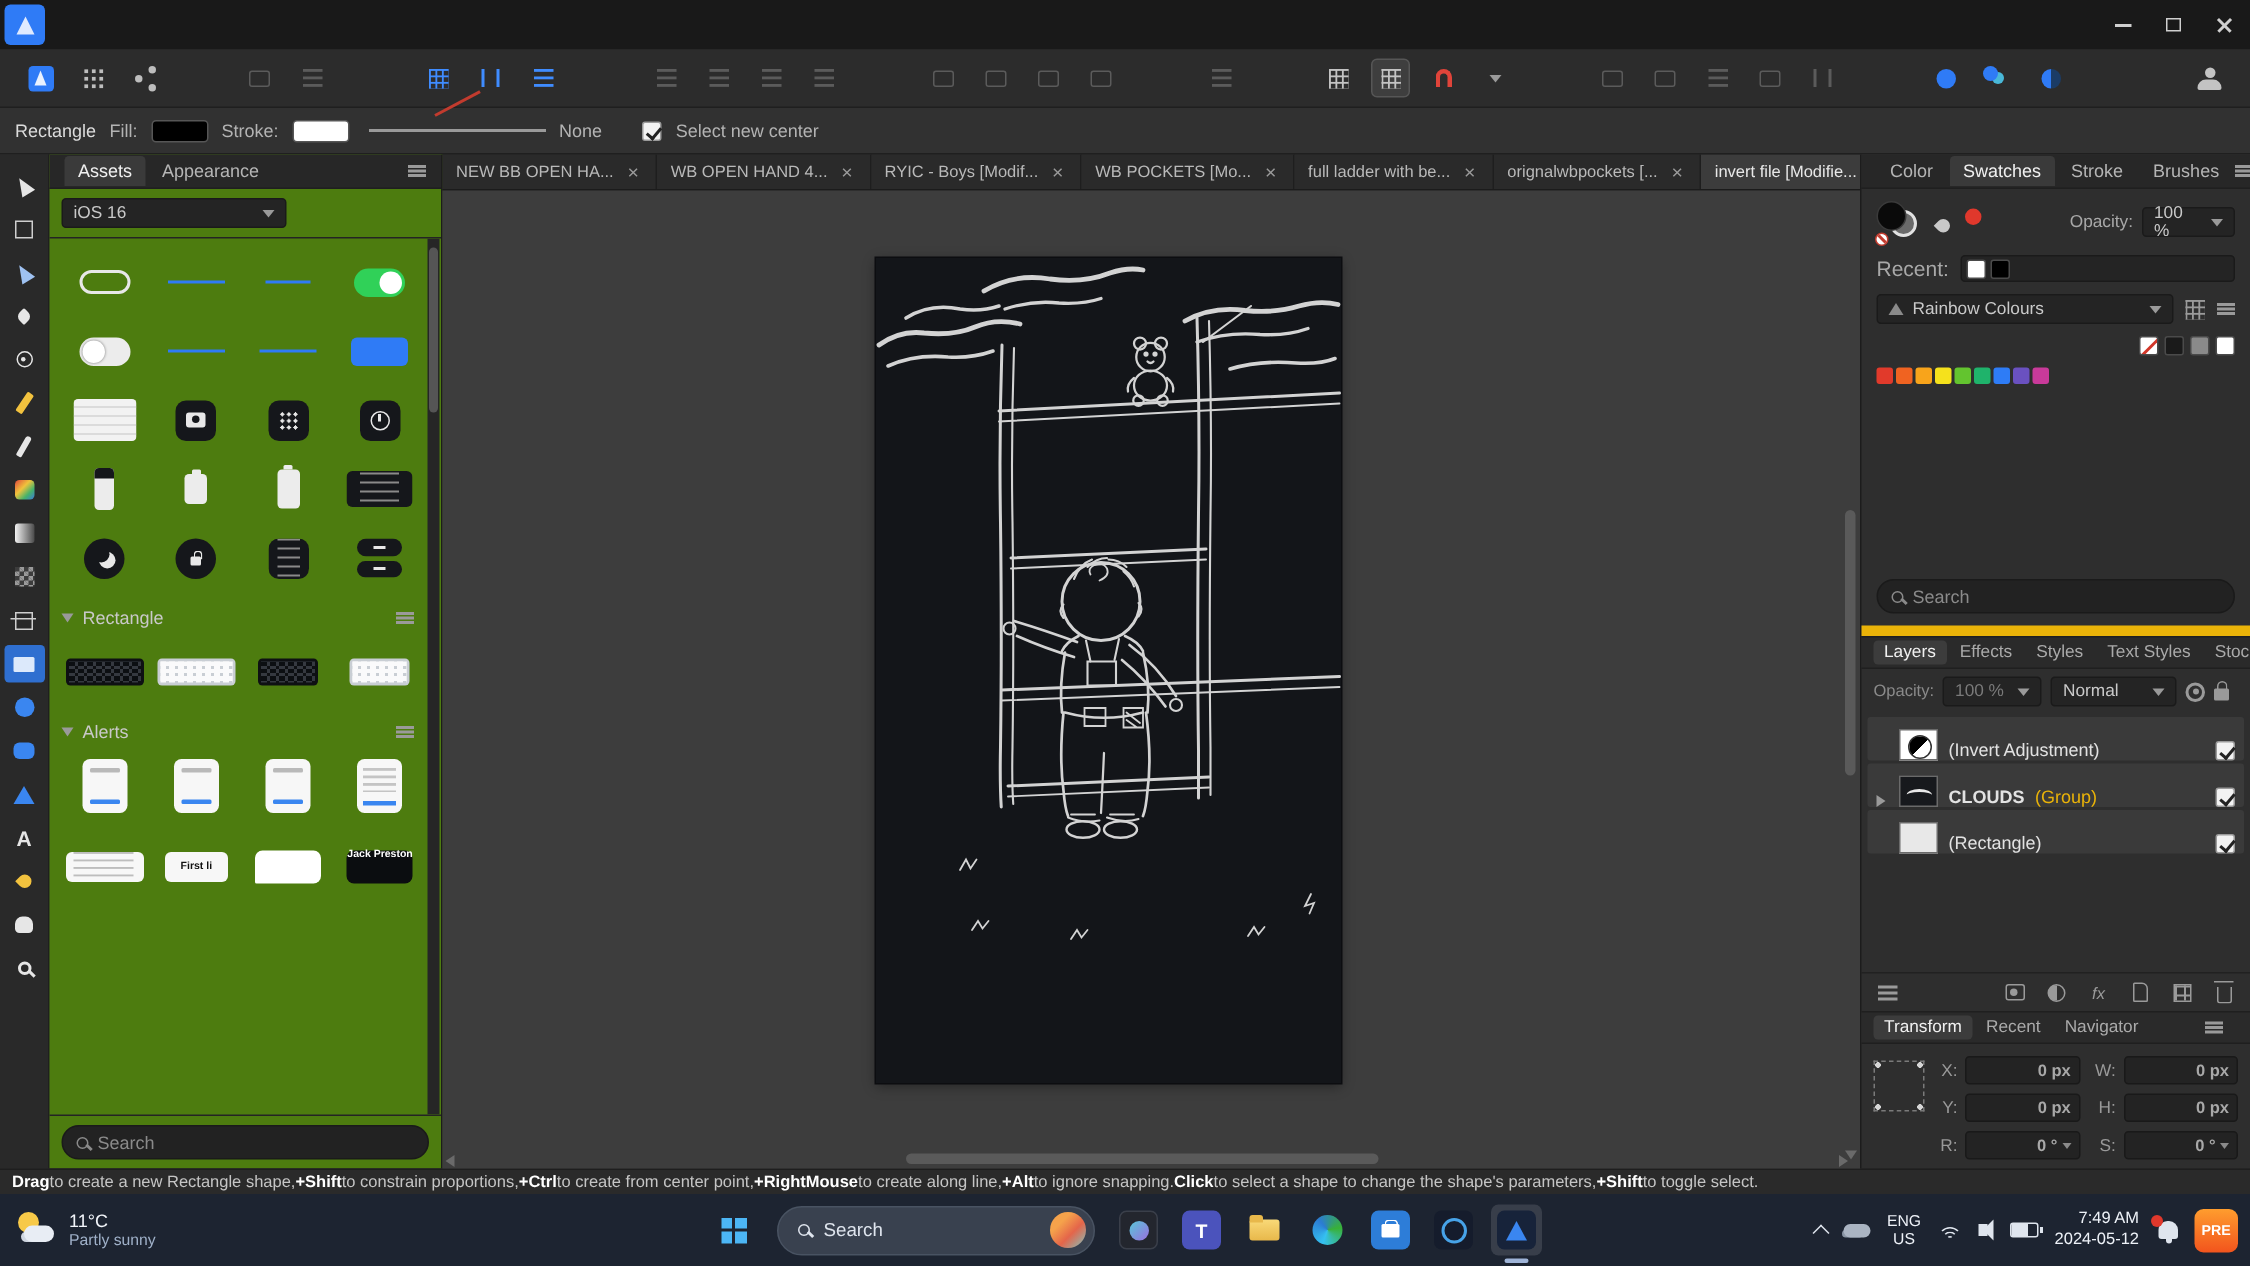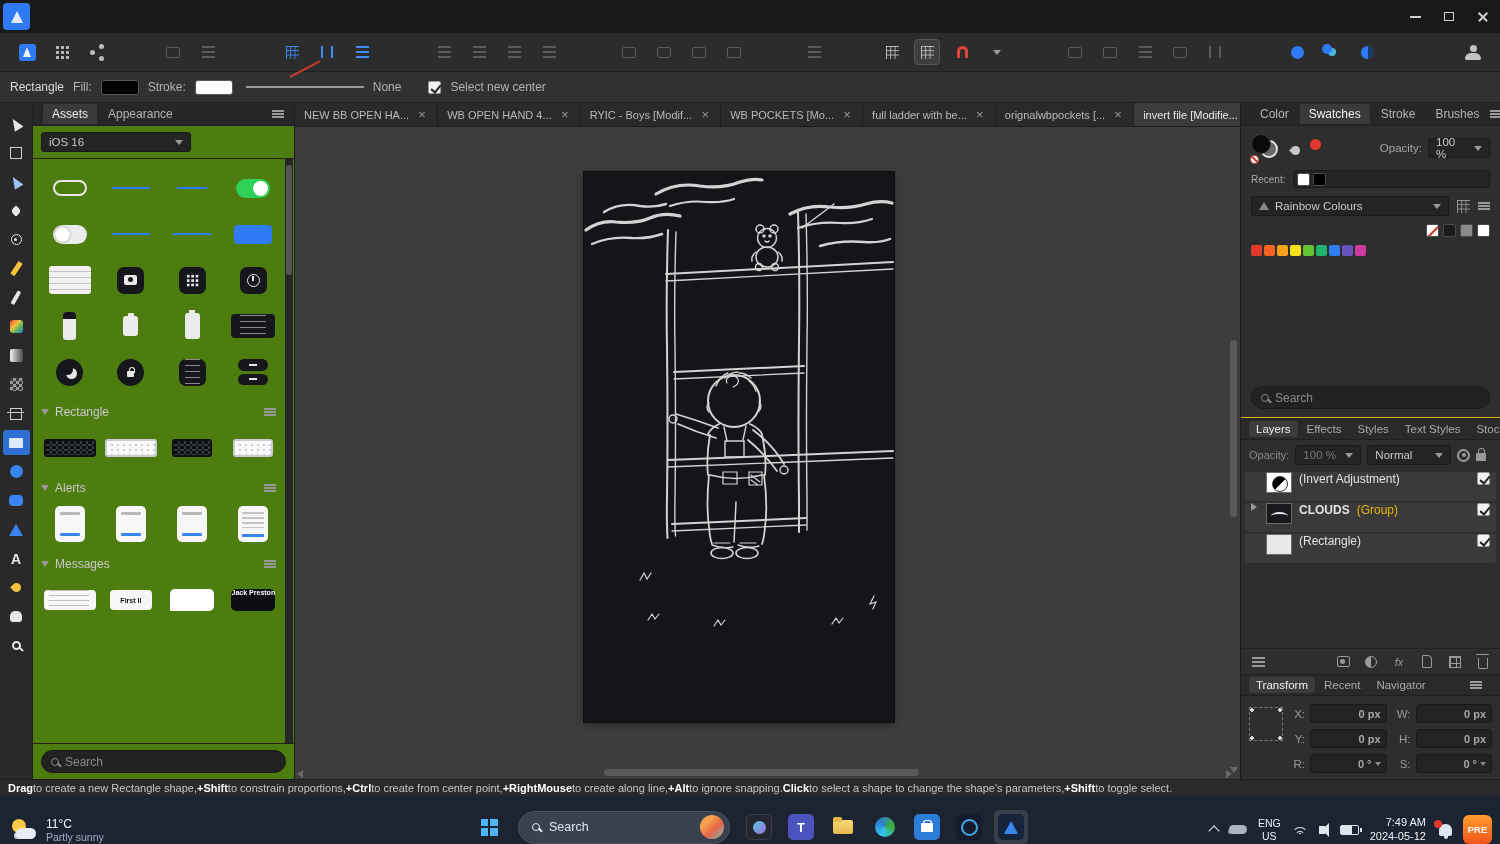--- a/index.html
+++ b/index.html
@@ -195,32 +195,32 @@
   .hthumb { position:absolute; left:33%; width:34%; top:1px; height:7px; border-radius:4px; background:#5a5a5a; }
   .harrow-l,.harrow-r { position:absolute; top:1.5px; width:0; height:0; border-top:4px solid transparent; border-bottom:4px solid transparent; }
   .harrow-l { left:-2px; border-right:6px solid #6a6a6a; }
   .harrow-r { right:-8px; border-left:6px solid #6a6a6a; }
   .vscroll { position:absolute; top:4px; bottom:16px; right:2px; width:9px; }
   .vthumb2 { position:absolute; top:33%; height:28%; left:1px; width:7px; border-radius:4px; background:#5a5a5a; }
   .varrow-d { position:absolute; bottom:-10px; right:0.5px; width:0; height:0; border-left:4px solid transparent; border-right:4px solid transparent; border-top:6px solid #6a6a6a; }
 
   
   .rightpanel { width:260px; background:#2e2e2e; border-left:1px solid #1c1c1c; display:flex; flex-direction:column; flex:none; }
-  .rp-sec { border-bottom:1px solid #eab308; }
+  .rp-sec { border-bottom:7px solid #eab308; }
   .colorhead { display:flex; align-items:center; padding:8px 10px 4px 10px; gap:10px; }
   .fillsel { position:relative; width:30px; height:28px; flex:none; }
   .fillsel .c1 { position:absolute; left:9px; top:6px; width:18px; height:18px; border-radius:50%; border:2px solid #e2e2e2; background:#6a6a6a; }
   .fillsel .c2 { position:absolute; left:0; top:0; width:20px; height:20px; border-radius:50%; background:#0a0a0a; border:1.5px solid #3a3a3a; }
   .fillsel .noslash { position:absolute; left:-1px; bottom:-2px; width:9px; height:9px; border-radius:50%; border:1.6px solid #c23b2e; background:#fff; overflow:hidden; }
   .fillsel .noslash::after { content:""; position:absolute; left:-1px; top:3px; width:11px; height:1.5px; background:#c23b2e; transform:rotate(45deg); }
   .dropper { width:9px; height:9px; background:#c9c9c9; border-radius:50% 50% 50% 0; transform:rotate(45deg); margin-top:4px; }
   .reddot { width:11px; height:11px; border-radius:50%; background:#e0382c; margin-top:-8px; }
   .oprow { margin-left:auto; display:flex; align-items:center; gap:6px; font-size:11.5px; color:#a8a8a8; }
   .op-dd { width:62px; }
-  .labelrow { display:flex; align-items:center; padding:4px 10px; gap:8px; font-size:10px; color:#a8a8a8; }
+  .labelrow { display:flex; align-items:center; padding:4px 10px; gap:8px; font-size:14px; color:#a8a8a8; }
   .recentfield { flex:1; height:18px; background:#242424; border:1px solid #1a1a1a; border-radius:3px; display:flex; align-items:center; gap:3px; padding:0 3px; }
   .sw { width:13px; height:13px; border-radius:2px; border:1px solid #4a4a4a; }
   .palrow { display:flex; align-items:center; padding:4px 10px; gap:8px; }
   .pal-dd { flex:1; }
   .pal-tri { width:0; height:0; border-left:5px solid transparent; border-right:5px solid transparent; border-bottom:8px solid #8a8a8a; }
   .gridicon { width:13px; height:13px; background-image:linear-gradient(#9a9a9a 1px,transparent 1px),linear-gradient(90deg,#9a9a9a 1px,transparent 1px); background-size:4.3px 4.3px; }
   .quickrow { display:flex; align-items:center; justify-content:flex-end; gap:4px; padding:4px 10px; }
   .sw-none { position:relative; overflow:hidden; background:#fff; }
   .sw-none::after { content:""; position:absolute; left:-2px; top:5px; width:18px; height:2px; background:#d2372a; transform:rotate(-45deg); }
   .rainbowrow { display:flex; align-items:center; gap:2px; padding:4px 10px 8px 10px; }
@@ -232,21 +232,21 @@
   .rp-tab { padding:2px 7px; font-size:11.5px; color:#aaa; border-radius:3px; white-space:nowrap; }
   .rp-tab.active { background:#3c3c3c; color:#f0f0f0; }
   .layerctl { display:flex; align-items:center; gap:6px; padding:5px 8px; font-size:11px; color:#8a8a8a; }
   .blend-dd { width:84px; }
   .opa-dd { width:66px; color:#7a7a7a; }
   .gear { width:13px; height:13px; border:2px solid #9a9a9a; border-radius:50%; position:relative; }
   .gear::after { content:""; position:absolute; left:2.5px; top:2.5px; width:4px; height:4px; border-radius:50%; background:#9a9a9a; }
   .padlock { width:10px; height:8px; background:#9a9a9a; border-radius:1px; position:relative; margin-top:4px; }
   .padlock::after { content:""; position:absolute; left:1.5px; top:-5px; width:5px; height:5px; border:1.6px solid #9a9a9a; border-bottom:none; border-radius:4px 4px 0 0; }
   #layer-list { padding:2px 4px; display:flex; flex-direction:column; gap:2px; }
-  .lrow { height:29px; background:#3a3a3a; border-radius:2px; display:flex; align-items:flex-start; padding:0 6px 0 4px; gap:7px; }
+  .lrow { height:29px; background:#3a3a3a; border-radius:2px; display:flex; align-items:flex-end; padding:0 6px 0 4px; gap:7px; }
   .lexp { width:10px; display:flex; justify-content:center; flex:none; }
   .lthumb { width:26px; height:21px; border:1px solid #6a6a6a; background:#fff; flex:none; position:relative; overflow:hidden; }
   .lthumb.k-invert::after { content:""; position:absolute; left:5px; top:3px; width:14px; height:14px; border-radius:50%; background:linear-gradient(135deg,#000 50%,#fff 50%); border:1px solid #333; }
   .lthumb.k-clouds { background:#17191d; }
   .lthumb.k-clouds::after { content:""; position:absolute; left:4px; top:8px; width:17px; height:6px; border-top:2px solid #e8e8e8; border-radius:50%; }
   .lthumb.k-rectangle { background:#e8e8e8; }
   .lname { font-size:12px; color:#e2e2e2; white-space:nowrap; }
   .lname.b { font-weight:bold; }
   .lsuffix { font-size:12px; color:#eab308; }
   .lcheck { margin-left:auto; }
@@ -275,21 +275,21 @@
   .tf-label { width:14px; text-align:right; color:#9a9a9a; font-size:11.5px; }
   .tf-input { flex:1; height:19px; background:#232323; border:1px solid #191919; border-radius:3px; display:flex; align-items:center; padding:0 5px; gap:3px; }
   .tf-val { margin-left:auto; color:#a8a8a8; font-size:11px;font-weight:bold; }
   .tf-chev { width:0; height:0; border:3.5px solid transparent; border-top:4.5px solid #8a8a8a; margin-top:4px; }
 
   
   .statusbar { height:17px; background:#2a2a2a; border-top:1px solid #1e1e1e; display:flex; align-items:center; padding:0 8px; font-size:11px; color:#c5c5c5; white-space:nowrap; overflow:hidden; flex:none; }
   .statusbar b { color:#fff; font-weight:bold; }
 
   
-  .taskbar { height:48px; background:#1d2431; position:relative; display:flex; align-items:flex-end; flex:none; }
+  .taskbar { height:48px; background:#1d2431; position:relative; display:flex; align-items:center; flex:none; }
   .weather { position:absolute; left:10px; display:flex; align-items:center; gap:8px; }
   .wicon { width:28px; height:26px; position:relative; }
   .wicon::before { content:""; position:absolute; left:2px; top:1px; width:14px; height:14px; border-radius:50%; background:#f7c948; }
   .wicon::after { content:""; position:absolute; left:6px; top:10px; width:20px; height:11px; border-radius:8px; background:#e8edf4; box-shadow:-4px 2px 0 -2px #cfd6e0; }
   .wtext { display:flex; flex-direction:column; line-height:1.2; }
   .wtemp { font-size:12px; color:#f2f5fa; }
   .wdesc { font-size:10.5px; color:#9fb0c8; }
   .tb-center { margin:0 auto; display:flex; align-items:center; gap:12px; }
   .startbtn { width:34px; height:34px; border-radius:5px; display:flex; align-items:center; justify-content:center; }
   .winlogo { width:17px; height:17px; display:grid; grid-template-columns:1fr 1fr; grid-template-rows:1fr 1fr; gap:2px; }
@@ -663,25 +663,20 @@
               <div class="thumb">
                 <span class="t-alert"></span>
               </div>
               <div class="thumb">
                 <span class="t-alert"></span>
               </div>
               <div class="thumb">
                 <span class="t-alert-lines"></span>
               </div>
             </div>
-            <div class="sechead">
-              <span class="tri-down"></span>
-              <span>Messages</span>
-              <span class="burger"></span>
-            </div>
             <div class="agrid">
               <div class="thumb">
                 <span class="t-message-banner"></span>
               </div>
               <div class="thumb">
                 <span class="t-message-text"></span>
                 <span class="tlab">First li</span>
               </div>
               <div class="thumb">
                 <span class="t-message-bubble-light"></span>

